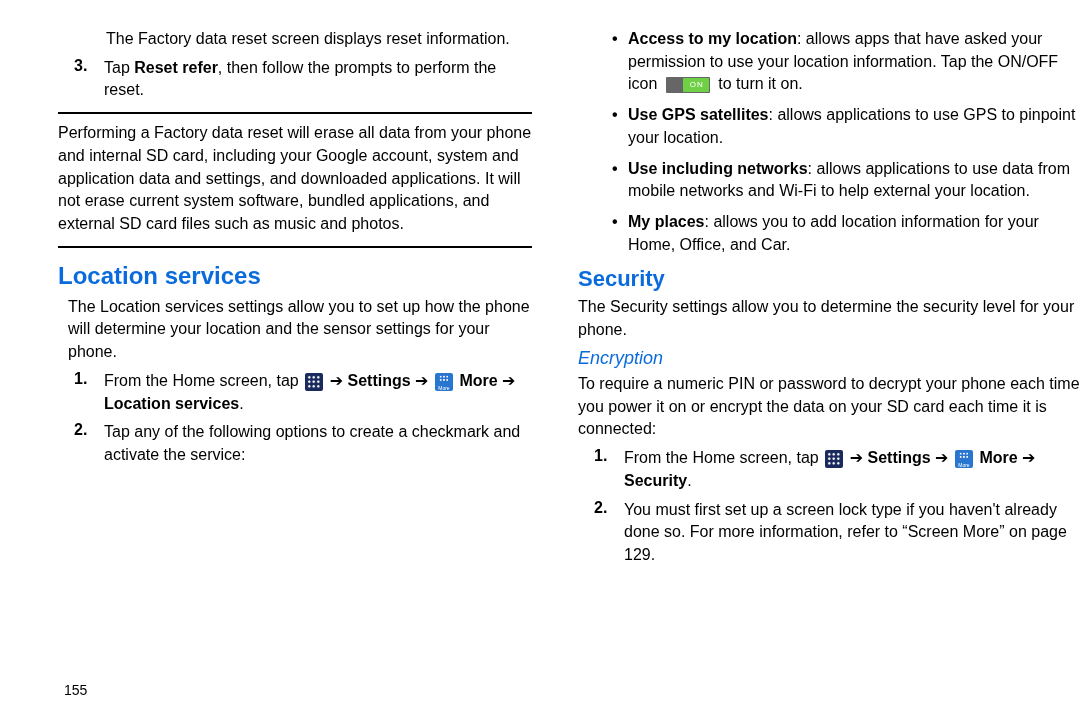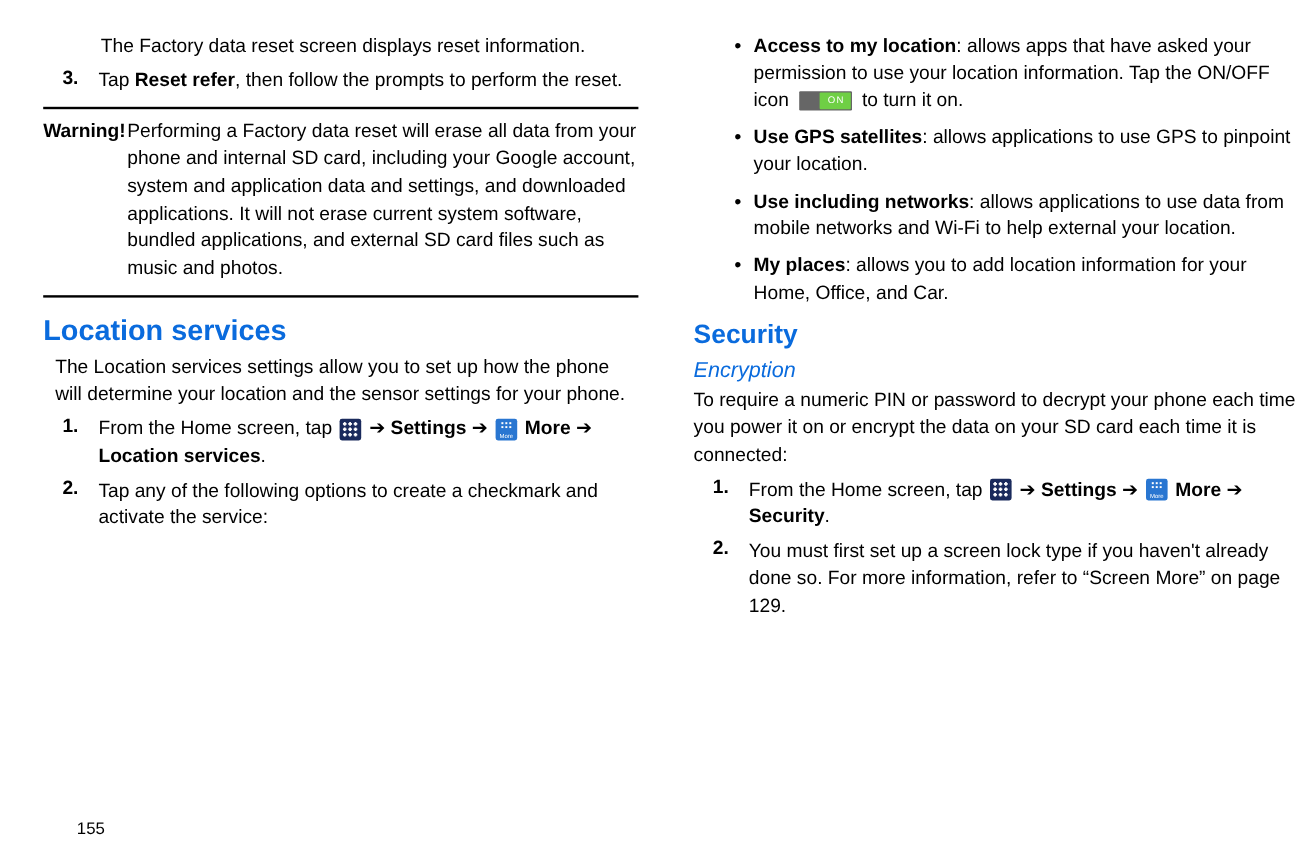--- a/index.html
+++ b/index.html
@@ -1,18 +1,18 @@
 <!DOCTYPE html>
 <html><head>
 <meta charset="utf-8">
 <style>
   html,body{margin:0;padding:0;background:#fff;font-family:Arial,Helvetica,sans-serif;color:#000;}
   .page{width:1080px;height:720px;position:relative;box-sizing:border-box;padding:28px 0 50px 0;}
   .cols{display:flex;height:100%;}
-  .col{width:50%;box-sizing:border-box;padding:0 8px 0 36px;}
+  .col{width:50%;box-sizing:border-box;padding:0 8px 0 58px;}
   .col.right{padding:0 0 0 38px;}
   p{margin:0 0 6px 0;font-size:16px;line-height:1.42;}
   .indent{padding-left:48px;}
   .step{display:flex;margin-bottom:6px;}
   .step .num{width:30px;flex:0 0 30px;font-weight:bold;font-size:16px;padding-left:16px;}
   .step .txt{flex:1;font-size:16px;line-height:1.42;}
   .rule{border:none;border-top:2px solid #000;margin:10px 0 8px 0;}
   .warn{display:flex;font-size:16px;line-height:1.42;margin-bottom:8px;}
   .warn .lbl{flex:0 0 70px;font-weight:bold;}
   .h-blue{color:#0a6bdd;font-family:Arial,Helvetica,sans-serif;font-weight:900;font-size:24px;margin:14px 0 6px 0;}
@@ -48,21 +48,20 @@
 
       <div class="step">
         <div class="num">3.</div>
         <div class="txt">
           <span>Tap </span><span class="b">Reset refer</span><span>, then follow the prompts to perform the reset.</span>
         </div>
       </div>
 
       <hr class="rule">
       <div class="warn">
-        <div class="lbl">Warning!</div>
         <div>Performing a Factory data reset will erase all data from your phone and internal SD card, including your Google account, system and application data and settings, and downloaded applications. It will not erase current system software, bundled applications, and external SD card files such as music and photos.</div>
       </div>
       <hr class="rule">
 
       <div class="h-blue">Location services</div>
       <p style="padding-left:10px;">The Location services settings allow you to set up how the phone will determine your location and the sensor settings for your phone.</p>
 
       <div class="step">
         <div class="num">1.</div>
         <div class="txt">
@@ -105,20 +104,21 @@
         </div>
         <div class="bullet">
           <div class="dot">•</div>
           <div class="bt">
             <span class="b">My places</span><span>: allows you to add location information for your Home, Office, and Car.</span>
           </div>
         </div>
       </div>
 
       <div class="h-blue-sm">Security</div>
+      <p>The Security settings allow you to determine the security level for your phone.</p>
 
       <div class="h-italic">Encryption</div>
       <p>To require a numeric PIN or password to decrypt your phone each time you power it on or encrypt the data on your SD card each time it is connected:</p>
 
       <div class="step">
         <div class="num">1.</div>
         <div class="txt">
           <span>From the Home screen, tap </span><span class="icon icon-grid"></span>
           <span> ➔ </span>
           <span class="b">Settings</span>

